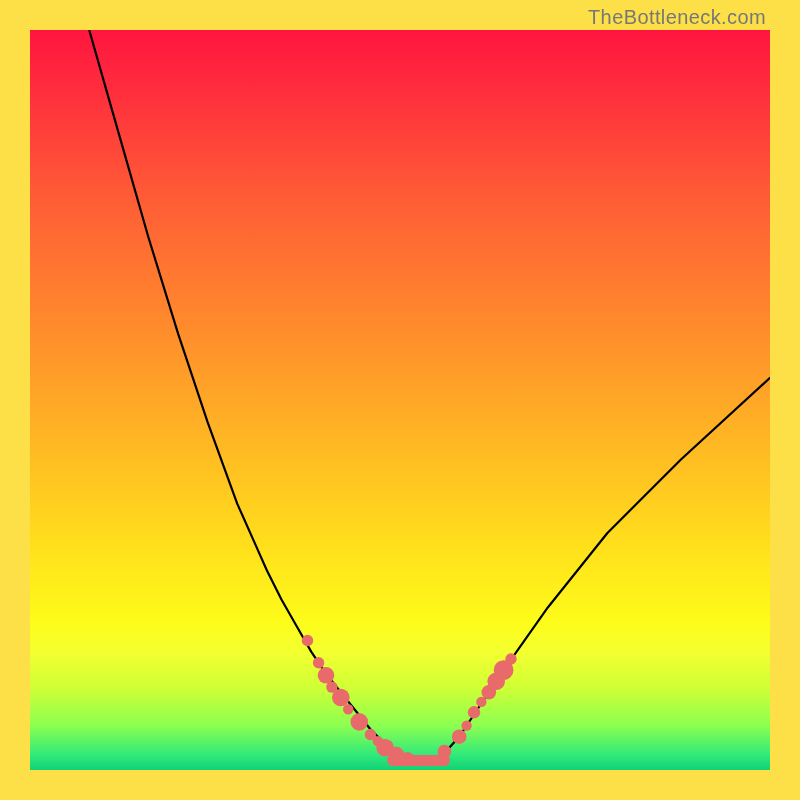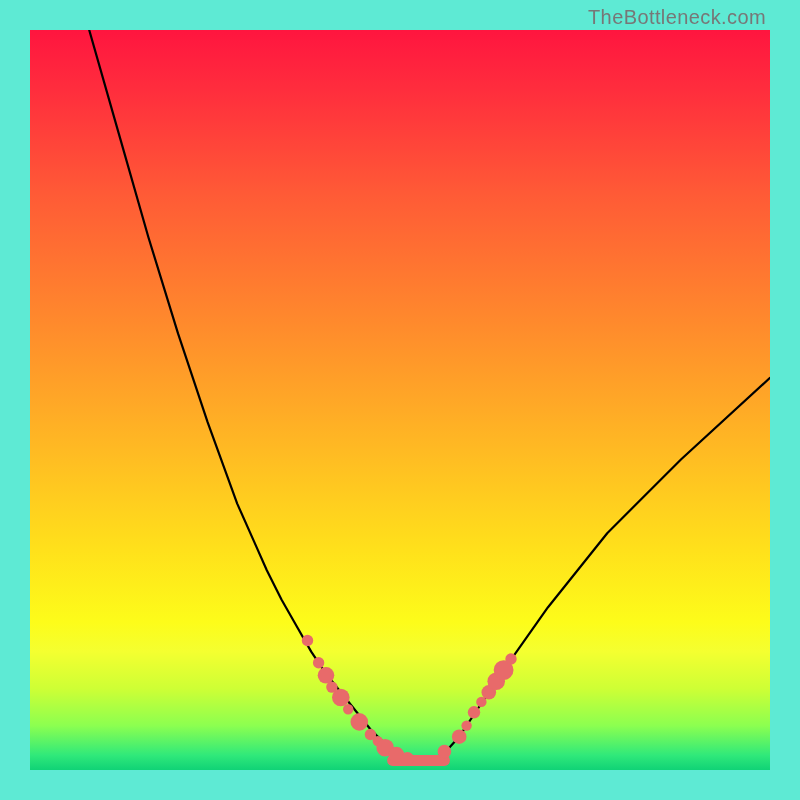--- a/index.html
+++ b/index.html
@@ -7,21 +7,21 @@
     padding: 0;
     width: 800px;
     height: 800px;
     overflow: hidden;
     background: #000;
     font-family: Arial, Helvetica, sans-serif;
   }
   .frame {
     position: absolute;
     inset: 0;
-    background: #5eead4;
+    background: #fde047;
   }
   .plot-area {
     position: absolute;
     left: 30px;
     top: 30px;
     width: 740px;
     height: 740px;
     overflow: hidden;
   }
   .gradient {

